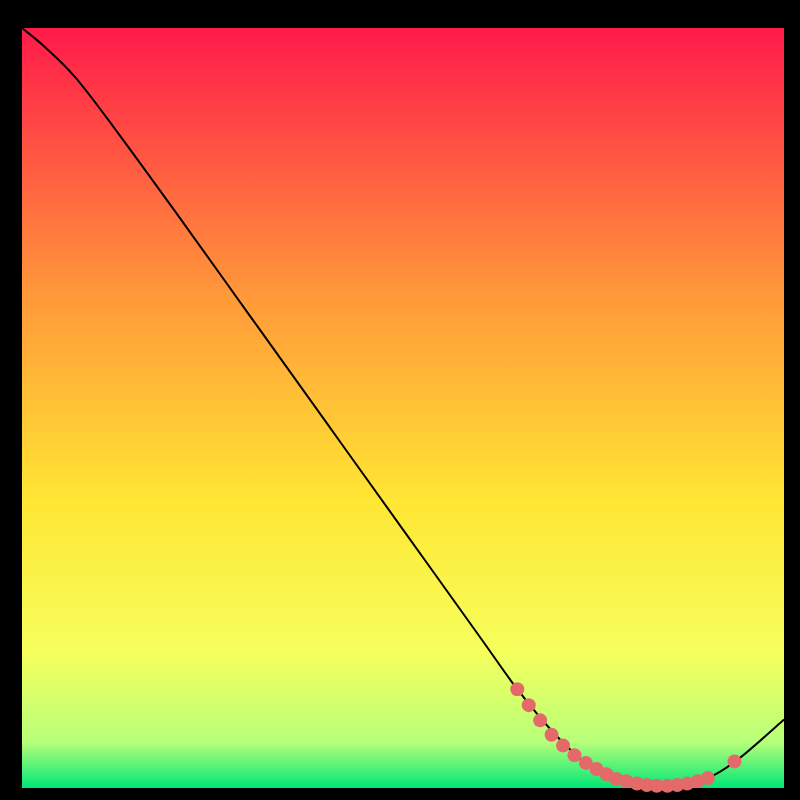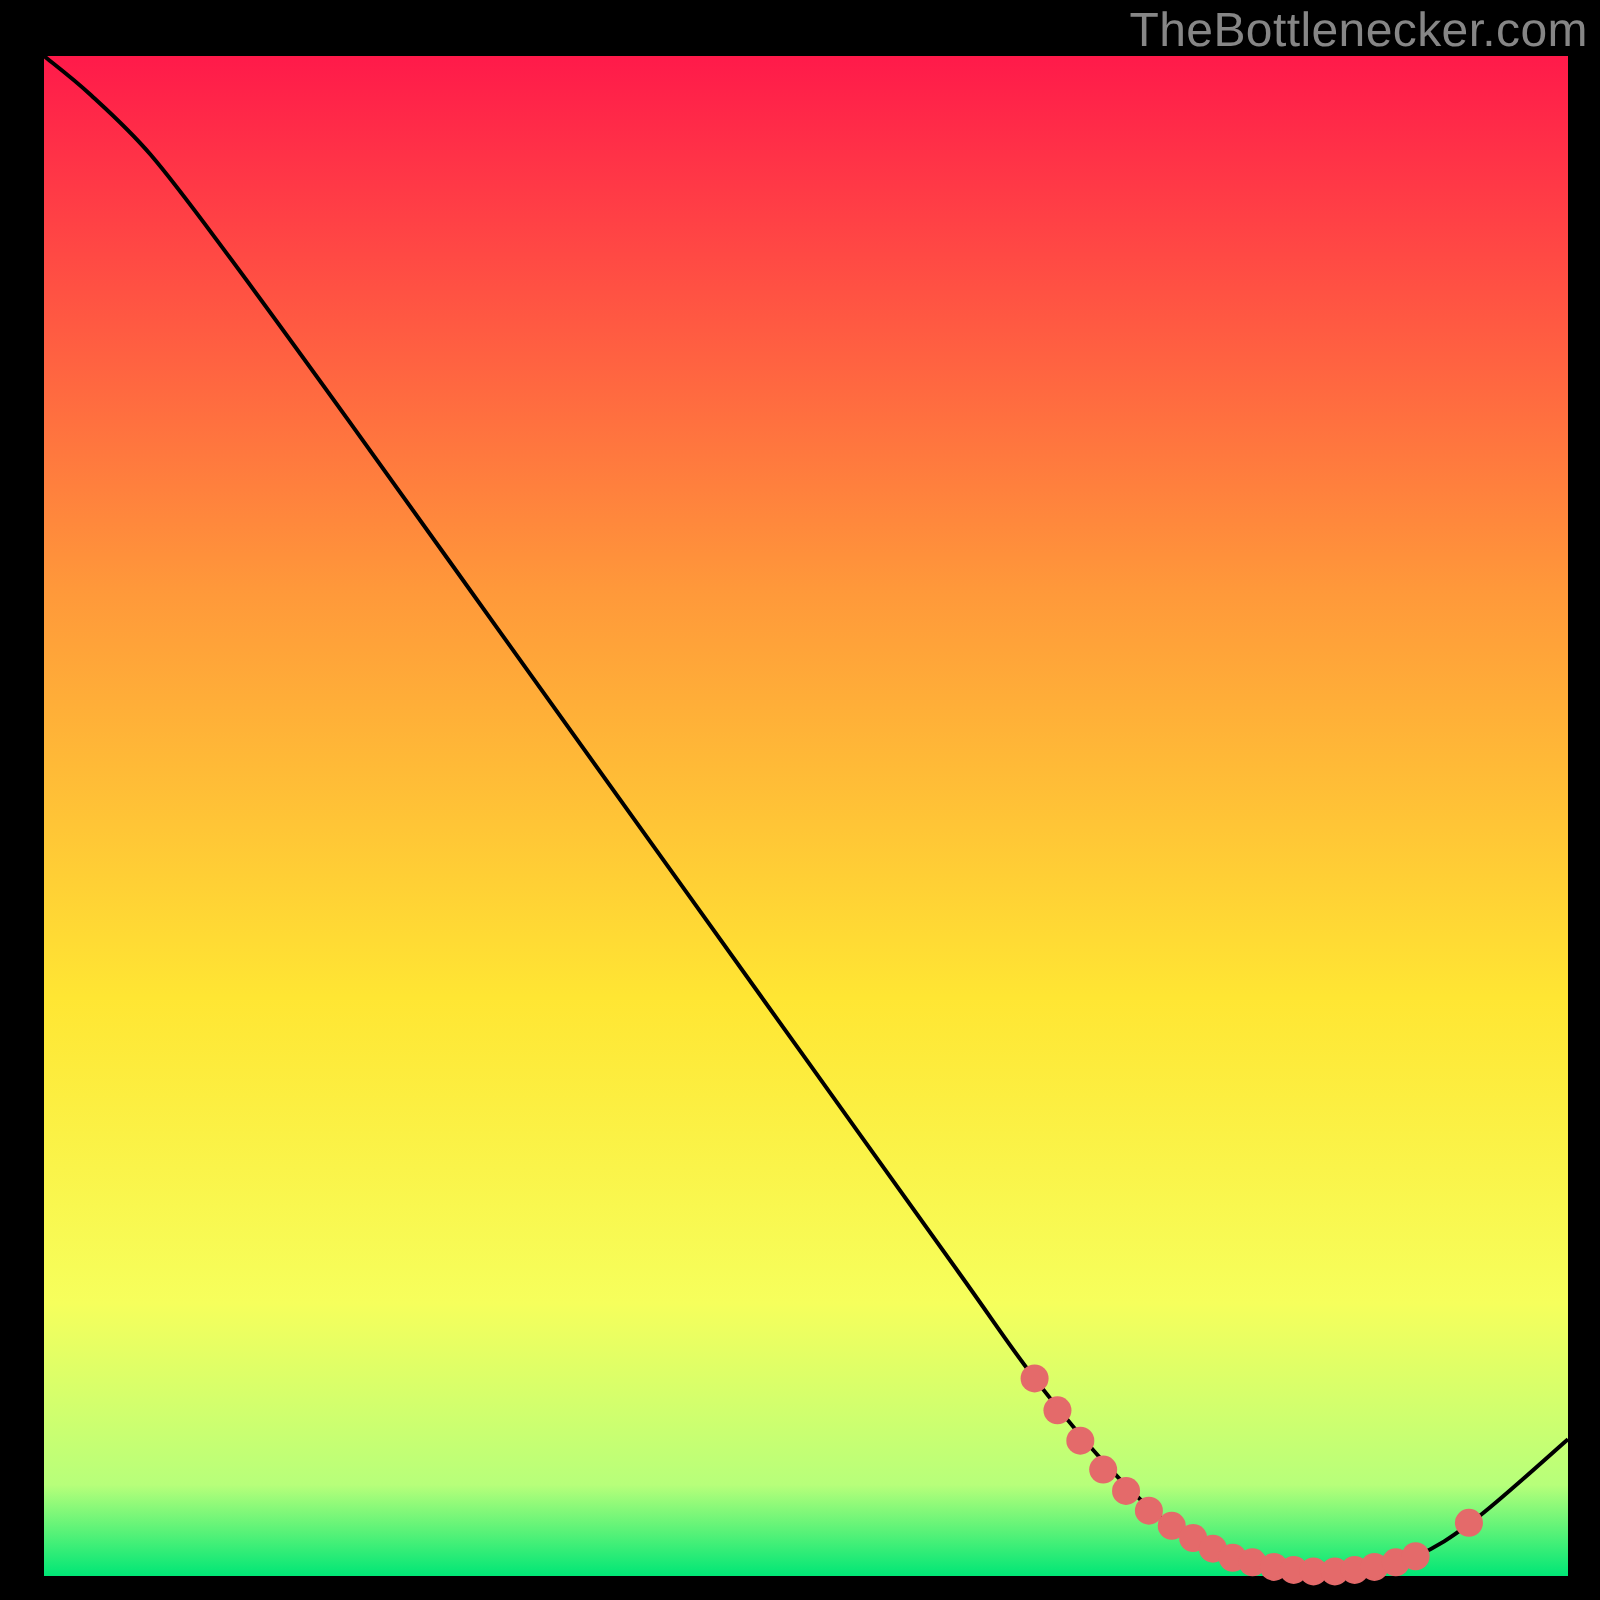--- a/index.html
+++ b/index.html
@@ -63,14 +63,13 @@
         <circle cx="656.746" cy="785.72" r="7" fill="#e46a6a"></circle>
         <circle cx="667.414" cy="785.72" r="7" fill="#e46a6a"></circle>
         <circle cx="677.3199999999999" cy="784.96" r="7" fill="#e46a6a"></circle>
         <circle cx="687.226" cy="783.44" r="7" fill="#e46a6a"></circle>
         <circle cx="697.894" cy="781.16" r="7" fill="#e46a6a"></circle>
         <circle cx="707.8000000000001" cy="778.12" r="7" fill="#e46a6a"></circle>
         <circle cx="734.47" cy="761.4" r="7" fill="#e46a6a"></circle>
       </g>
 </svg>
 
-<div class="watermark">TheBottlenecker.com</div>
 </div>
 
 </body></html>

